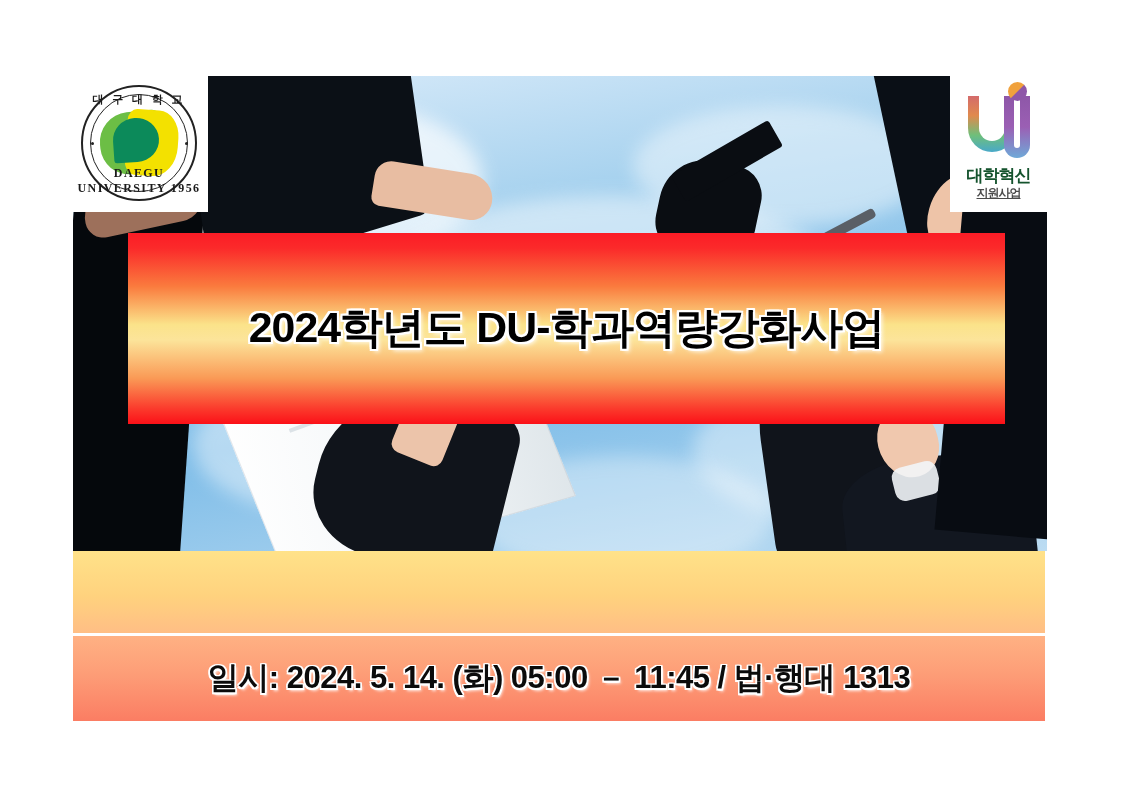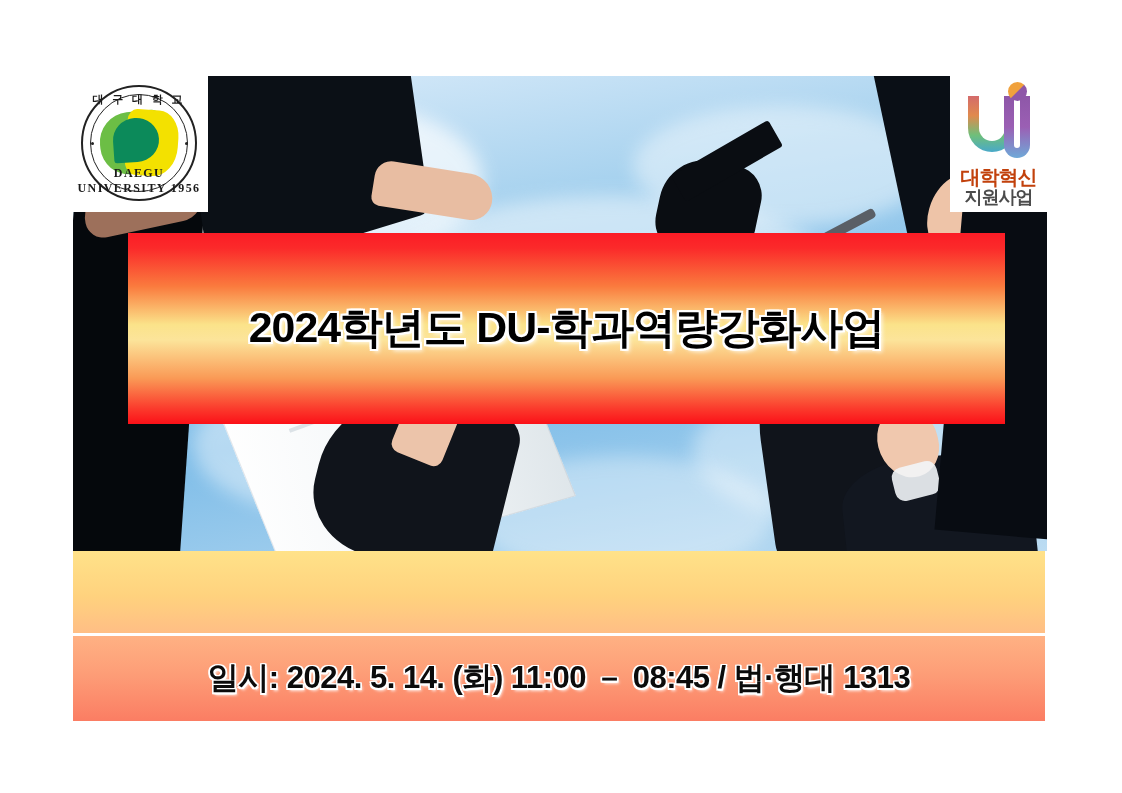--- a/index.html
+++ b/index.html
@@ -328,22 +328,22 @@
     border-radius: 50%;
     background: linear-gradient(135deg, #f0a13c 0%, #f0a13c 48%, #8e57a8 52%, #8e57a8 100%);
   }
   .ui-label-1, .ui-label-2 {
     position: absolute;
     left: 0; width: 97px;
     text-align: center;
     font-weight: bold;
     font-family: "Liberation Sans", "DejaVu Sans", sans-serif;
   }
-  .ui-label-1 { top: 88px; font-size: 20px; color: #c2410c; letter-spacing: -1px; }
-  .ui-label-2 { top: 109px; font-size: 18px; color: #4b4b4b; letter-spacing: -1px; }
+  .ui-label-1 { top: 88px; font-size: 17px; color: #14532d; letter-spacing: -1px; }
+  .ui-label-2 { top: 109px; font-size: 12px; color: #4b4b4b; letter-spacing: -1px; text-decoration: underline; }
 
   
   .title-banner {
     position: absolute;
     left: 128px;
     top: 233px;
     width: 877px;
     height: 191px;
     background: linear-gradient(180deg,
       #fb1c26 0%,
@@ -500,16 +500,16 @@
     <div class="ui-label-2">지원사업</div>
   </div>
 
   <div class="title-banner">
     <div class="title-line-1">2024학년도 DU-학과역량강화사업</div>
   </div>
 
   <div class="band-yellow"></div>
   <div class="band-divider"></div>
   <div class="band-orange">
-    <div class="schedule-text">일시: 2024. 5. 14. (화) 11:00 － 08:45 / 법·행대 1313</div>
+    <div class="schedule-text">일시: 2024. 5. 14. (화) 05:00 － 11:45 / 법·행대 1313</div>
   </div>
 
 </div>
 
 </body></html>

